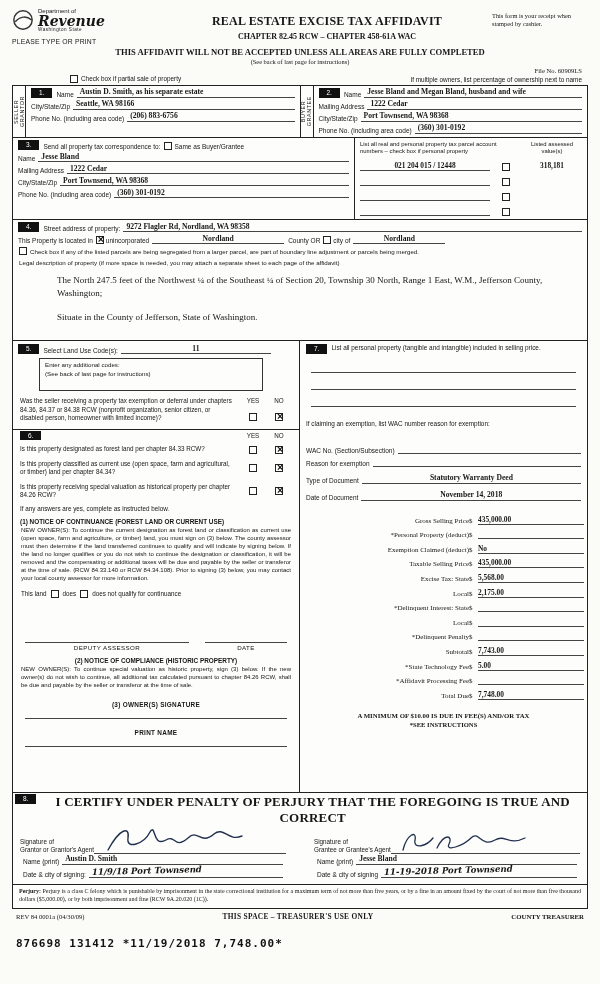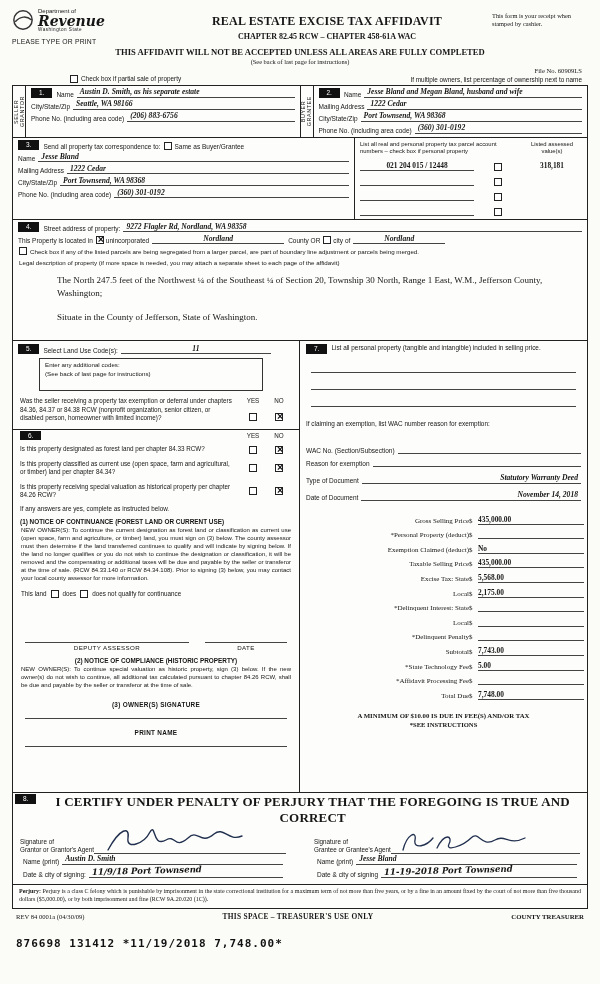--- a/index.html
+++ b/index.html
@@ -27,40 +27,40 @@
 .toprow-left{display:flex;align-items:center;gap:3px;}
 
 
 .cb{display:inline-block;width:8px;height:8px;border:1px solid #222;background:#fff;position:relative;flex:0 0 auto;vertical-align:-1px;}
 .cb.checked::after{content:"×";position:absolute;left:-1px;top:-3px;font-size:10.5px;font-weight:bold;color:#111;line-height:10px;width:10px;text-align:center;}
 
 
 .formbox{border:1.3px solid #222;margin-top:1px;background:#fdfdfb;}
 .prow{display:flex;align-items:flex-end;padding:1px 3px;font-size:6.5px;font-family:"Liberation Sans",sans-serif;min-height:12px;}
 .flabel{white-space:nowrap;margin-right:3px;}
-.fill{flex:1;border-bottom:1px solid #444;font-family:"Liberation Serif",serif;font-weight:bold;font-size:7.6px;padding:0 3px;min-height:9px;line-height:1.15;font-style:italic;}
-.fill.center{text-align:right;}
+.fill{flex:1;border-bottom:1px solid #444;font-family:"Liberation Serif",serif;font-weight:bold;font-size:7.6px;padding:0 3px;min-height:9px;line-height:1.15;}
+.fill.center{text-align:center;}
 .badge{background:#111;color:#fff;font-size:6.5px;font-family:"Liberation Sans",sans-serif;padding:1px 8px;margin-right:4px;align-self:flex-start;line-height:1.3;}
 
 
 .sb{display:grid;grid-template-columns:13px 1fr 14px 1fr;border-bottom:1px solid #222;}
 .vert{border-right:1px solid #222;display:flex;align-items:center;justify-content:center;}
 .vert.bl{border-left:1px solid #222;}
 .vinner{writing-mode:vertical-rl;transform:rotate(180deg);font-family:"Liberation Sans",sans-serif;font-size:5.4px;letter-spacing:.6px;text-align:center;line-height:1.2;}
 .vw{display:block;}
 .party{padding:1px 2px 2px;}
 
 
 .s3{display:grid;grid-template-columns:1fr 232px;border-bottom:1px solid #222;}
 .s3left{border-right:1px solid #222;padding:1px 2px 2px;}
 .s3right{padding:3px 5px;font-family:"Liberation Sans",sans-serif;}
 .s3hdrs{display:flex;gap:5px;}
 .parcel-hdr{flex:1;font-size:5.9px;line-height:1.25;}
 .assessed-hdr{width:60px;font-size:5.9px;line-height:1.25;text-align:center;}
-.parcelrow{display:flex;align-items:flex-end;gap:20px;margin-top:5px;}
+.parcelrow{display:flex;align-items:flex-end;gap:12px;margin-top:5px;}
 .pfill{flex:1;border-bottom:1px solid #444;font-family:"Liberation Serif",serif;font-weight:bold;font-size:7.4px;text-align:center;min-height:10px;}
 .passessed{width:60px;text-align:center;font-family:"Liberation Serif",serif;font-weight:bold;font-size:7.4px;min-height:10px;}
 
 
 .s4{border-bottom:1px solid #222;padding:1px 2px 0;}
 .cfill{flex:0 0 132px;text-align:center;}
 .cfill2{flex:0 0 92px;text-align:center;}
 .s4 .smallrow{font-size:6.2px;gap:3px;display:flex;align-items:center;padding:2px 4px;font-family:"Liberation Sans",sans-serif;}
 .legal{font-size:9px;line-height:1.4;padding:6px 14px 4px 42px;font-family:"Liberation Serif",serif;}
 .legal p{margin:0 0 12px;}

